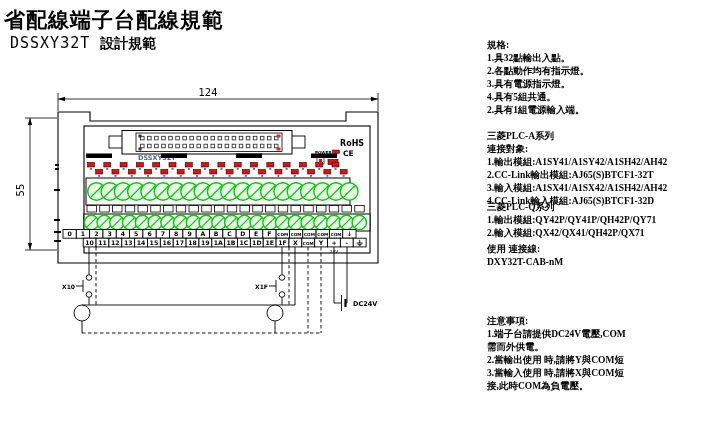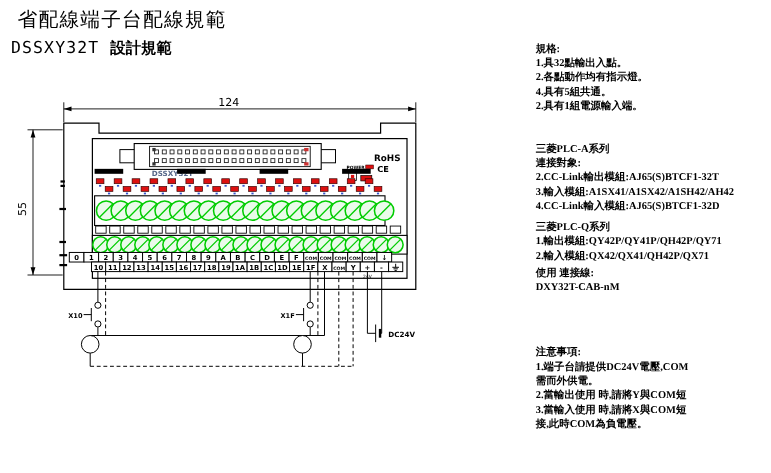--- a/index.html
+++ b/index.html
@@ -1,21 +1,21 @@
 <!DOCTYPE html>
 <html><head>
 <meta charset="utf-8">
 <style>
   html,body{margin:0;padding:0;}
   body{
     width:701px;height:430px;position:relative;background:#ffffff;
     font-family:"Liberation Sans",sans-serif;color:#000;overflow:hidden;
   }
   .title{
-    position:absolute;left:16px;top:6px;font-size:18px;font-weight:normal;
+    position:absolute;left:4px;top:6px;font-size:21px;font-weight:bold;
     letter-spacing:1px;font-family:"Liberation Sans",sans-serif;
   }
   .subtitle{position:absolute;left:10px;top:34px;white-space:nowrap;}
   .subtitle .model{
     font-family:"DejaVu Sans Mono",monospace;font-size:15px;letter-spacing:1px;
   }
   .subtitle .sub-cjk{
     font-size:14px;font-weight:bold;margin-left:10px;
     font-family:"Liberation Sans",sans-serif;
   }
@@ -456,27 +456,29 @@
   </g>
   <text x="62" y="289" font-size="6" font-weight="bold">X10</text>
   <text x="255" y="289" font-size="6" font-weight="bold">X1F</text>
   <text x="353" y="306" font-size="6.5" font-weight="bold">DC24V</text>
 </svg>
 
 <div class="rightcol" style="top:39px">
   <div>規格:</div>
   <div>1.具32點輸出入點。</div>
   <div>2.各點動作均有指示燈。</div>
+  <div>3.具有電源指示燈。</div>
   <div>4.具有5組共通。</div>
   <div>2.具有1組電源輸入端。</div>
 </div>
 
 <div class="rightcol" style="top:130px">
   <div>三菱PLC-A系列</div>
   <div>連接對象:</div>
+  <div>1.輸出模組:A1SY41/A1SY42/A1SH42/AH42</div>
   <div>2.CC-Link輸出模組:AJ65(S)BTCF1-32T</div>
   <div>3.輸入模組:A1SX41/A1SX42/A1SH42/AH42</div>
   <div>4.CC-Link輸入模組:AJ65(S)BTCF1-32D</div>
 </div>
 
 <div class="rightcol" style="top:201px">
   <div>三菱PLC-Q系列</div>
   <div>1.輸出模組:QY42P/QY41P/QH42P/QY71</div>
   <div>2.輸入模組:QX42/QX41/QH42P/QX71</div>
 </div>

